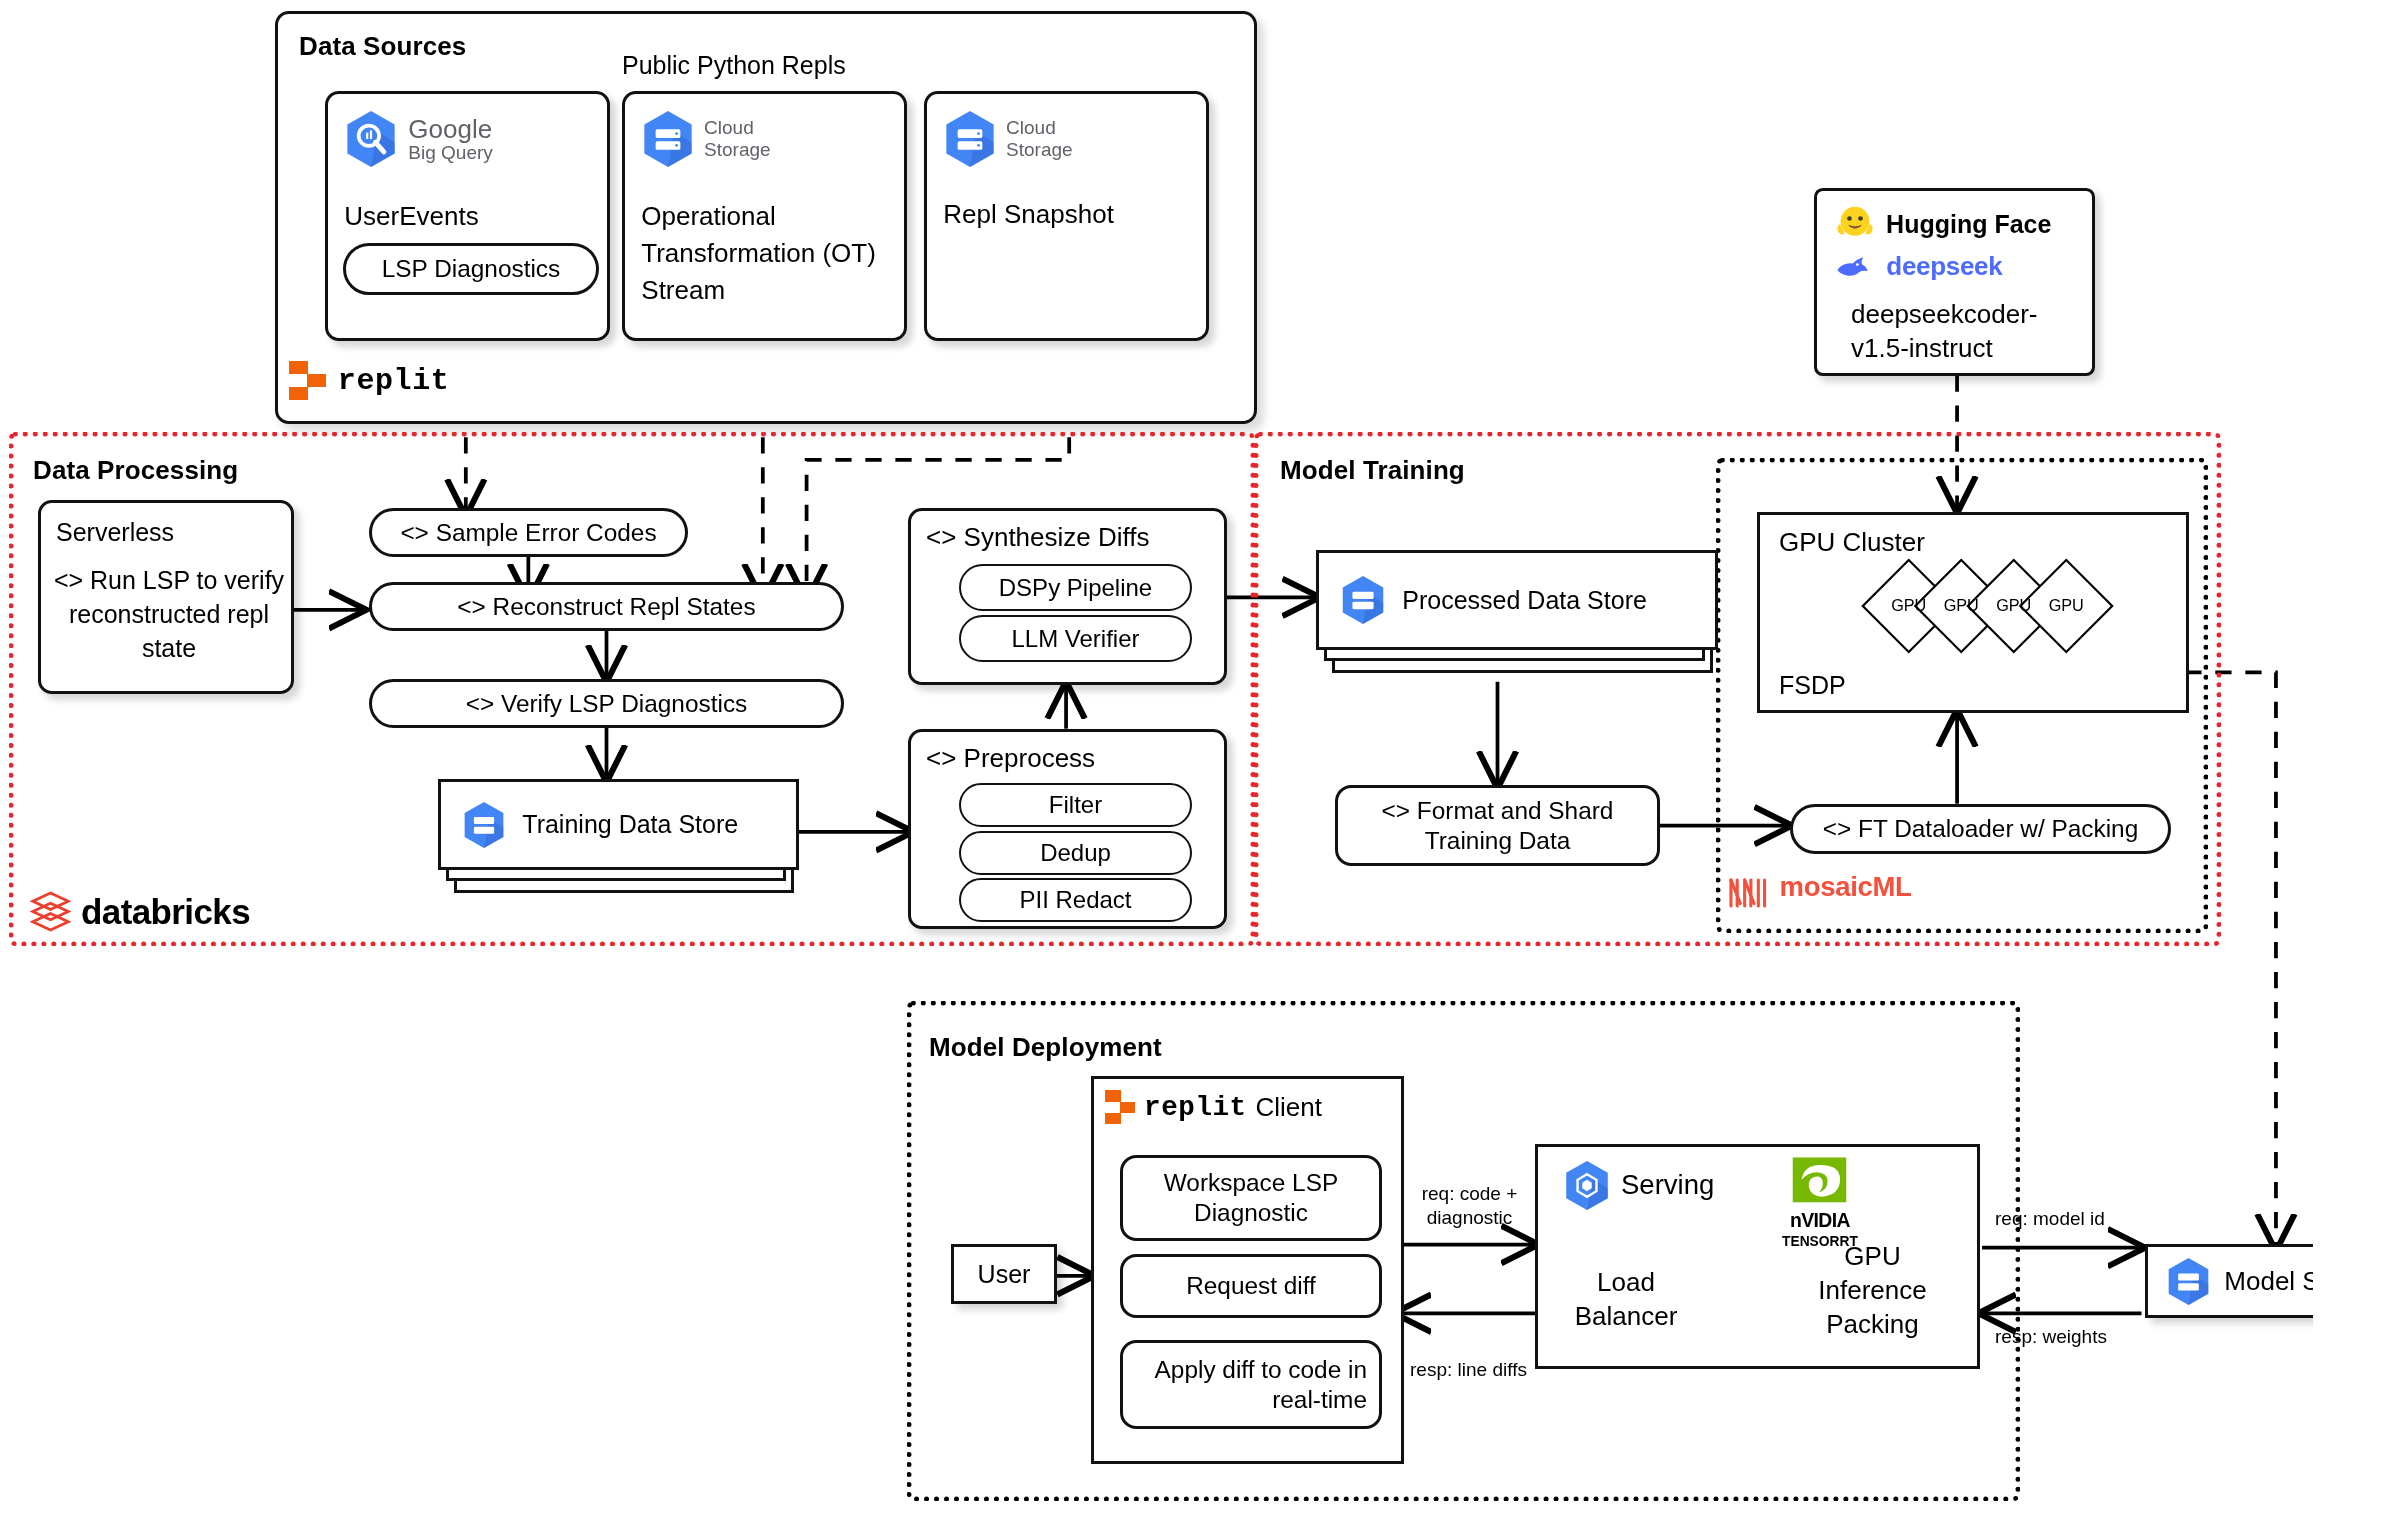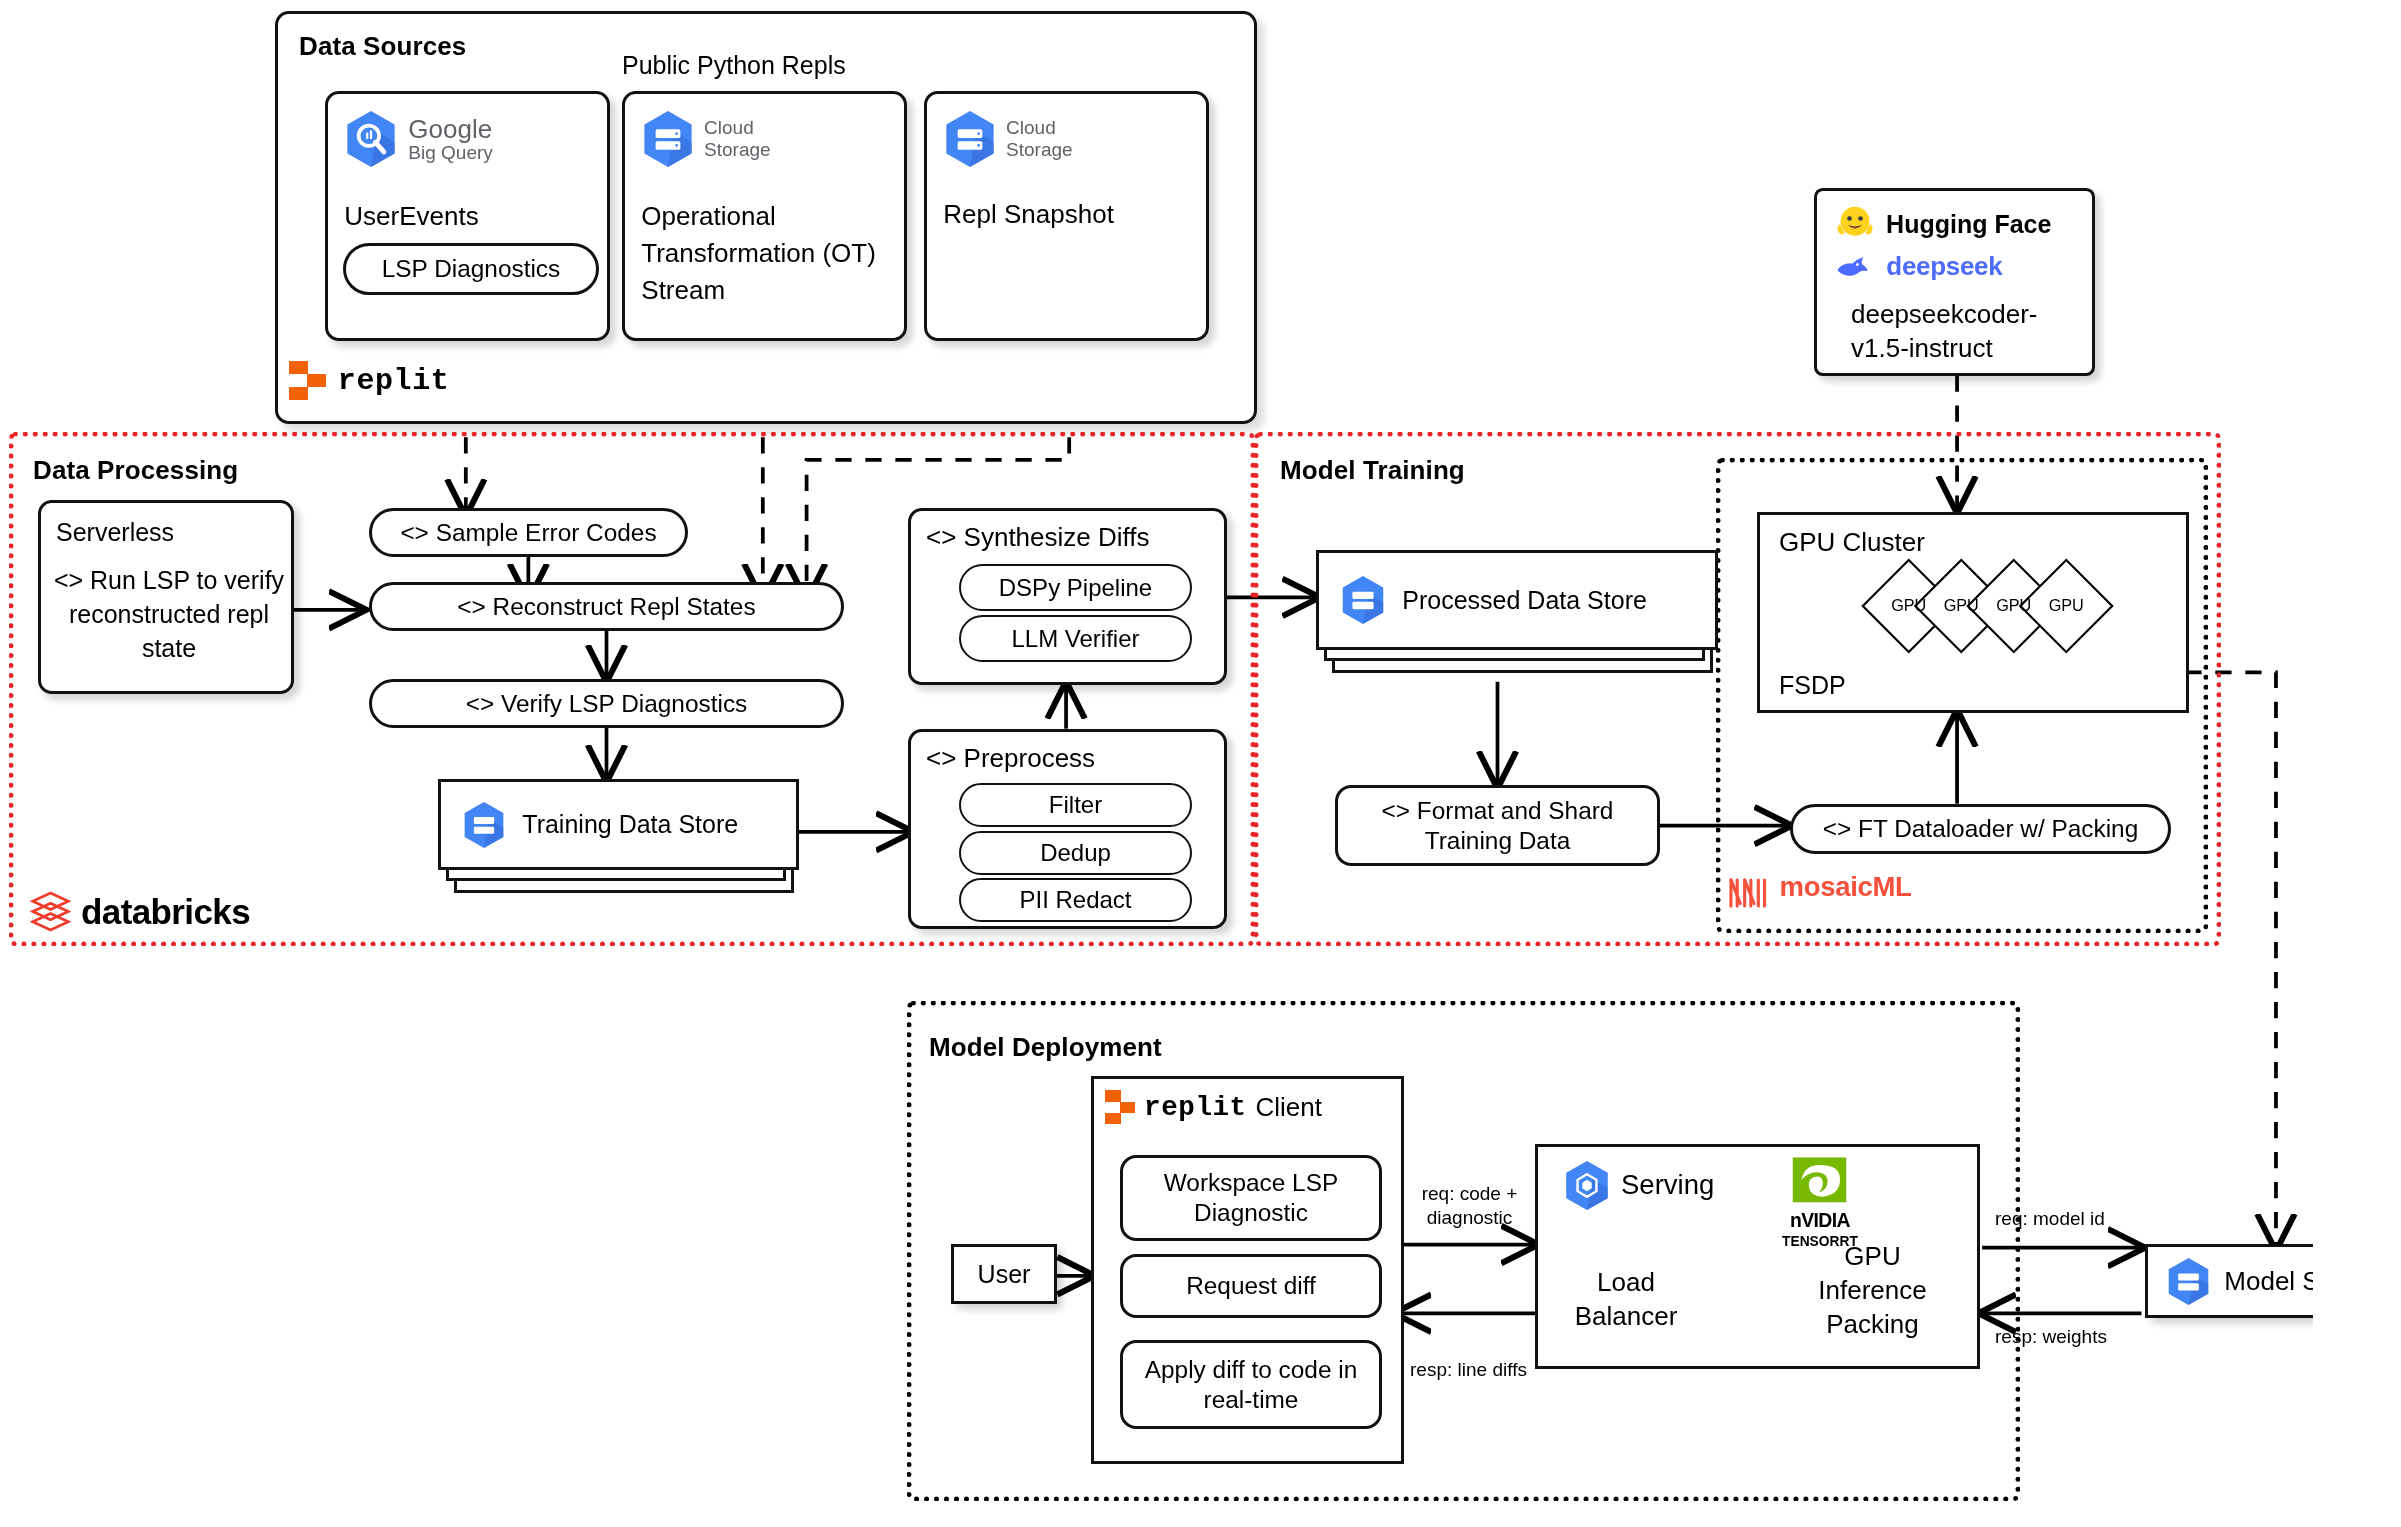--- a/index.html
+++ b/index.html
@@ -337,21 +337,21 @@
       <span class="mono" style="font-size:27.5px;letter-spacing:0.6px;">replit</span>
       <span style="font-size:26px;">Client</span>
     </div>
     <div class="rrect" style="position:absolute;left:26px;top:76px;width:256px;height:80px;">
       <span style="padding:0 10px;">Workspace LSP Diagnostic</span>
     </div>
     <div class="rrect" style="position:absolute;left:26px;top:175px;width:256px;height:58px;">
       <span>Request diff</span>
     </div>
     <div class="rrect" style="position:absolute;left:26px;top:261px;width:256px;height:83px;">
-      <span style="padding:0 4px;">Apply diff to code in real-time</span>
+      <span style="padding:0 12px;text-align:right;">Apply diff to code in real-time</span>
     </div>
   </div>
 
   <div class="abs plain-box" style="left:1535px;top:1144px;width:445px;height:225px;">
     <div style="position:absolute;left:25px;top:12.5px;display:flex;align-items:center;gap:10px;">
       <svg width="48" height="51" viewBox="0 0 100 108">
         <path d="M50 2 L94 27 L94 81 L50 106 L6 81 L6 27 Z" fill="#4285F4"></path>
         <path d="M50 106 L94 81 L94 60 L62 40 Z" fill="#3367D6" opacity=".5"></path>
         <path d="M50 30 L70 42 L70 66 L50 78 L30 66 L30 42 Z" fill="none" stroke="#fff" stroke-width="5"></path>
         <path d="M50 42 L60 48 L60 60 L50 66 L40 60 L40 48 Z" fill="#fff"></path>

